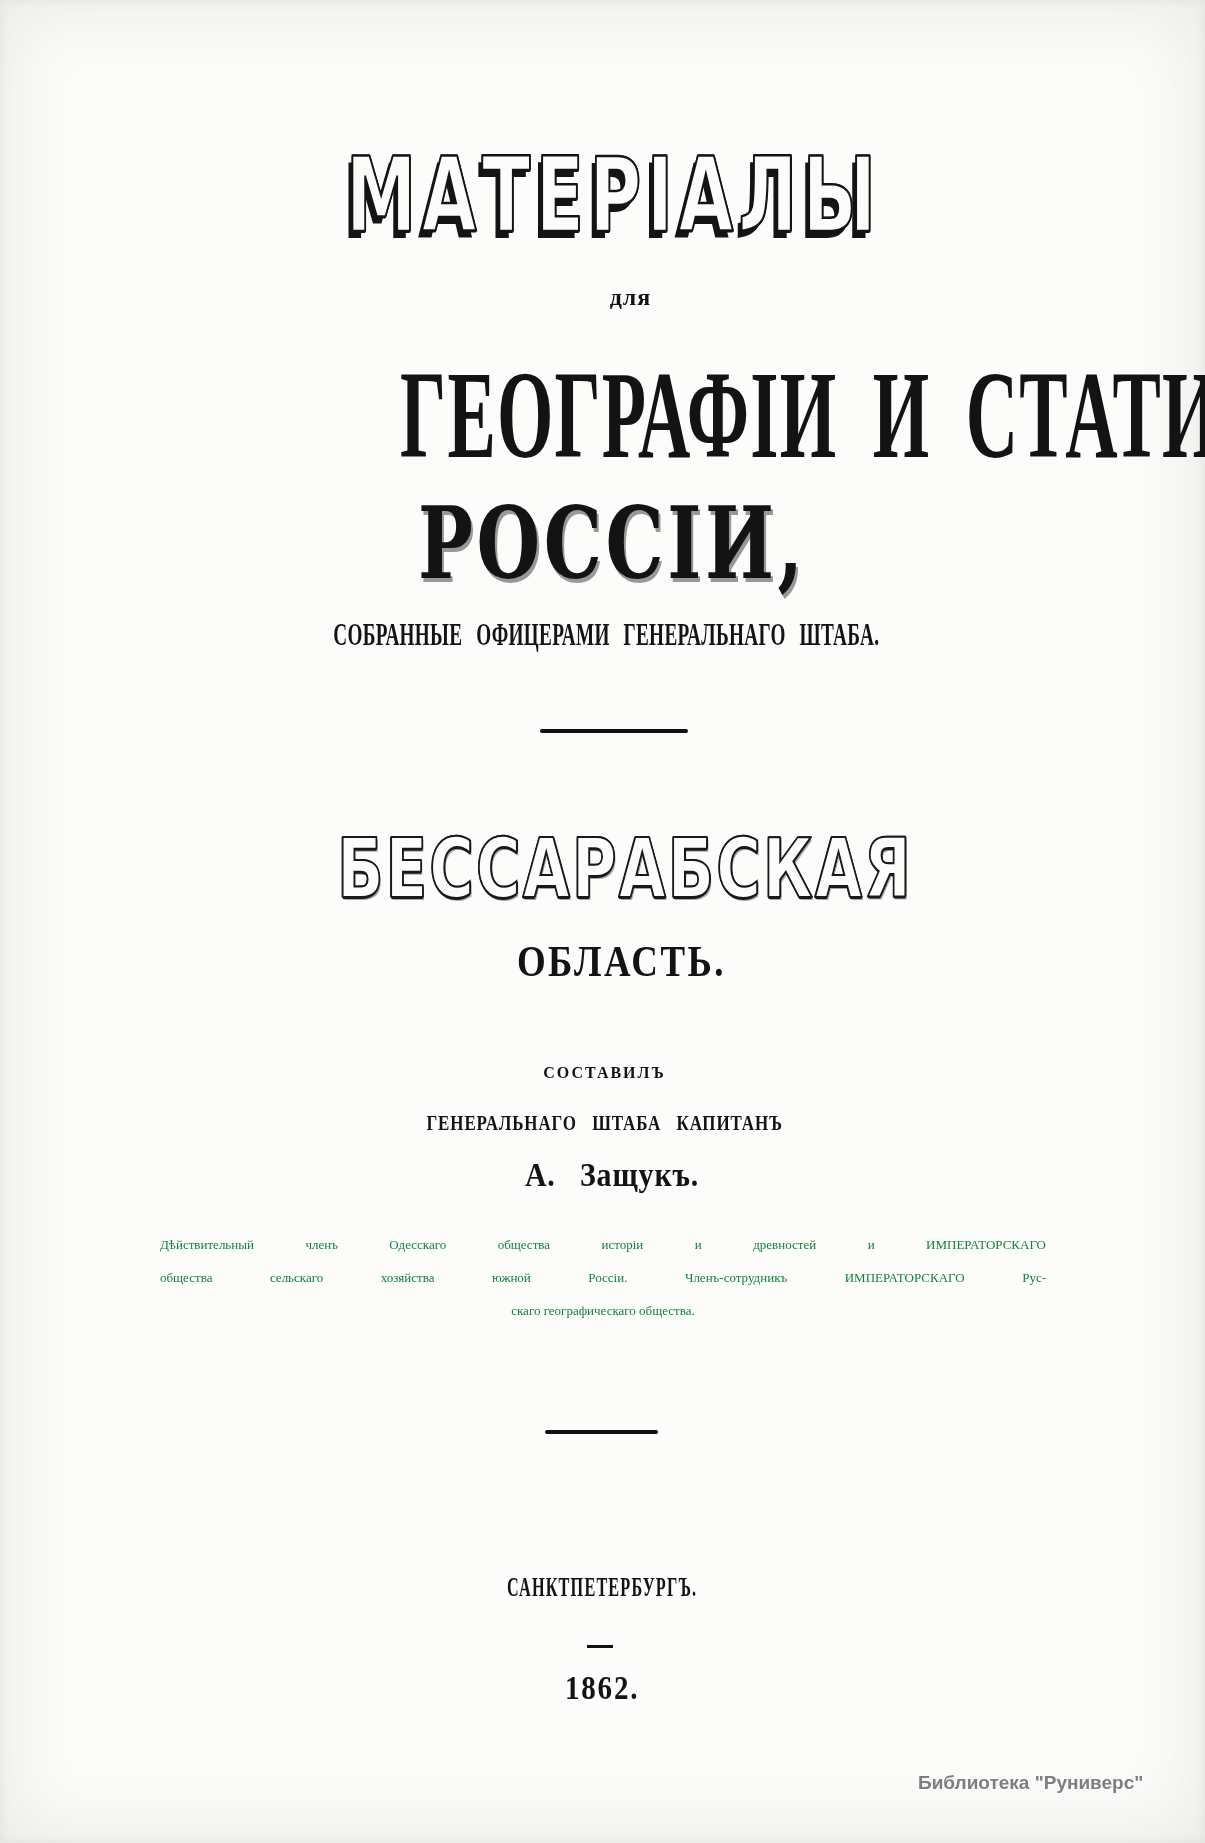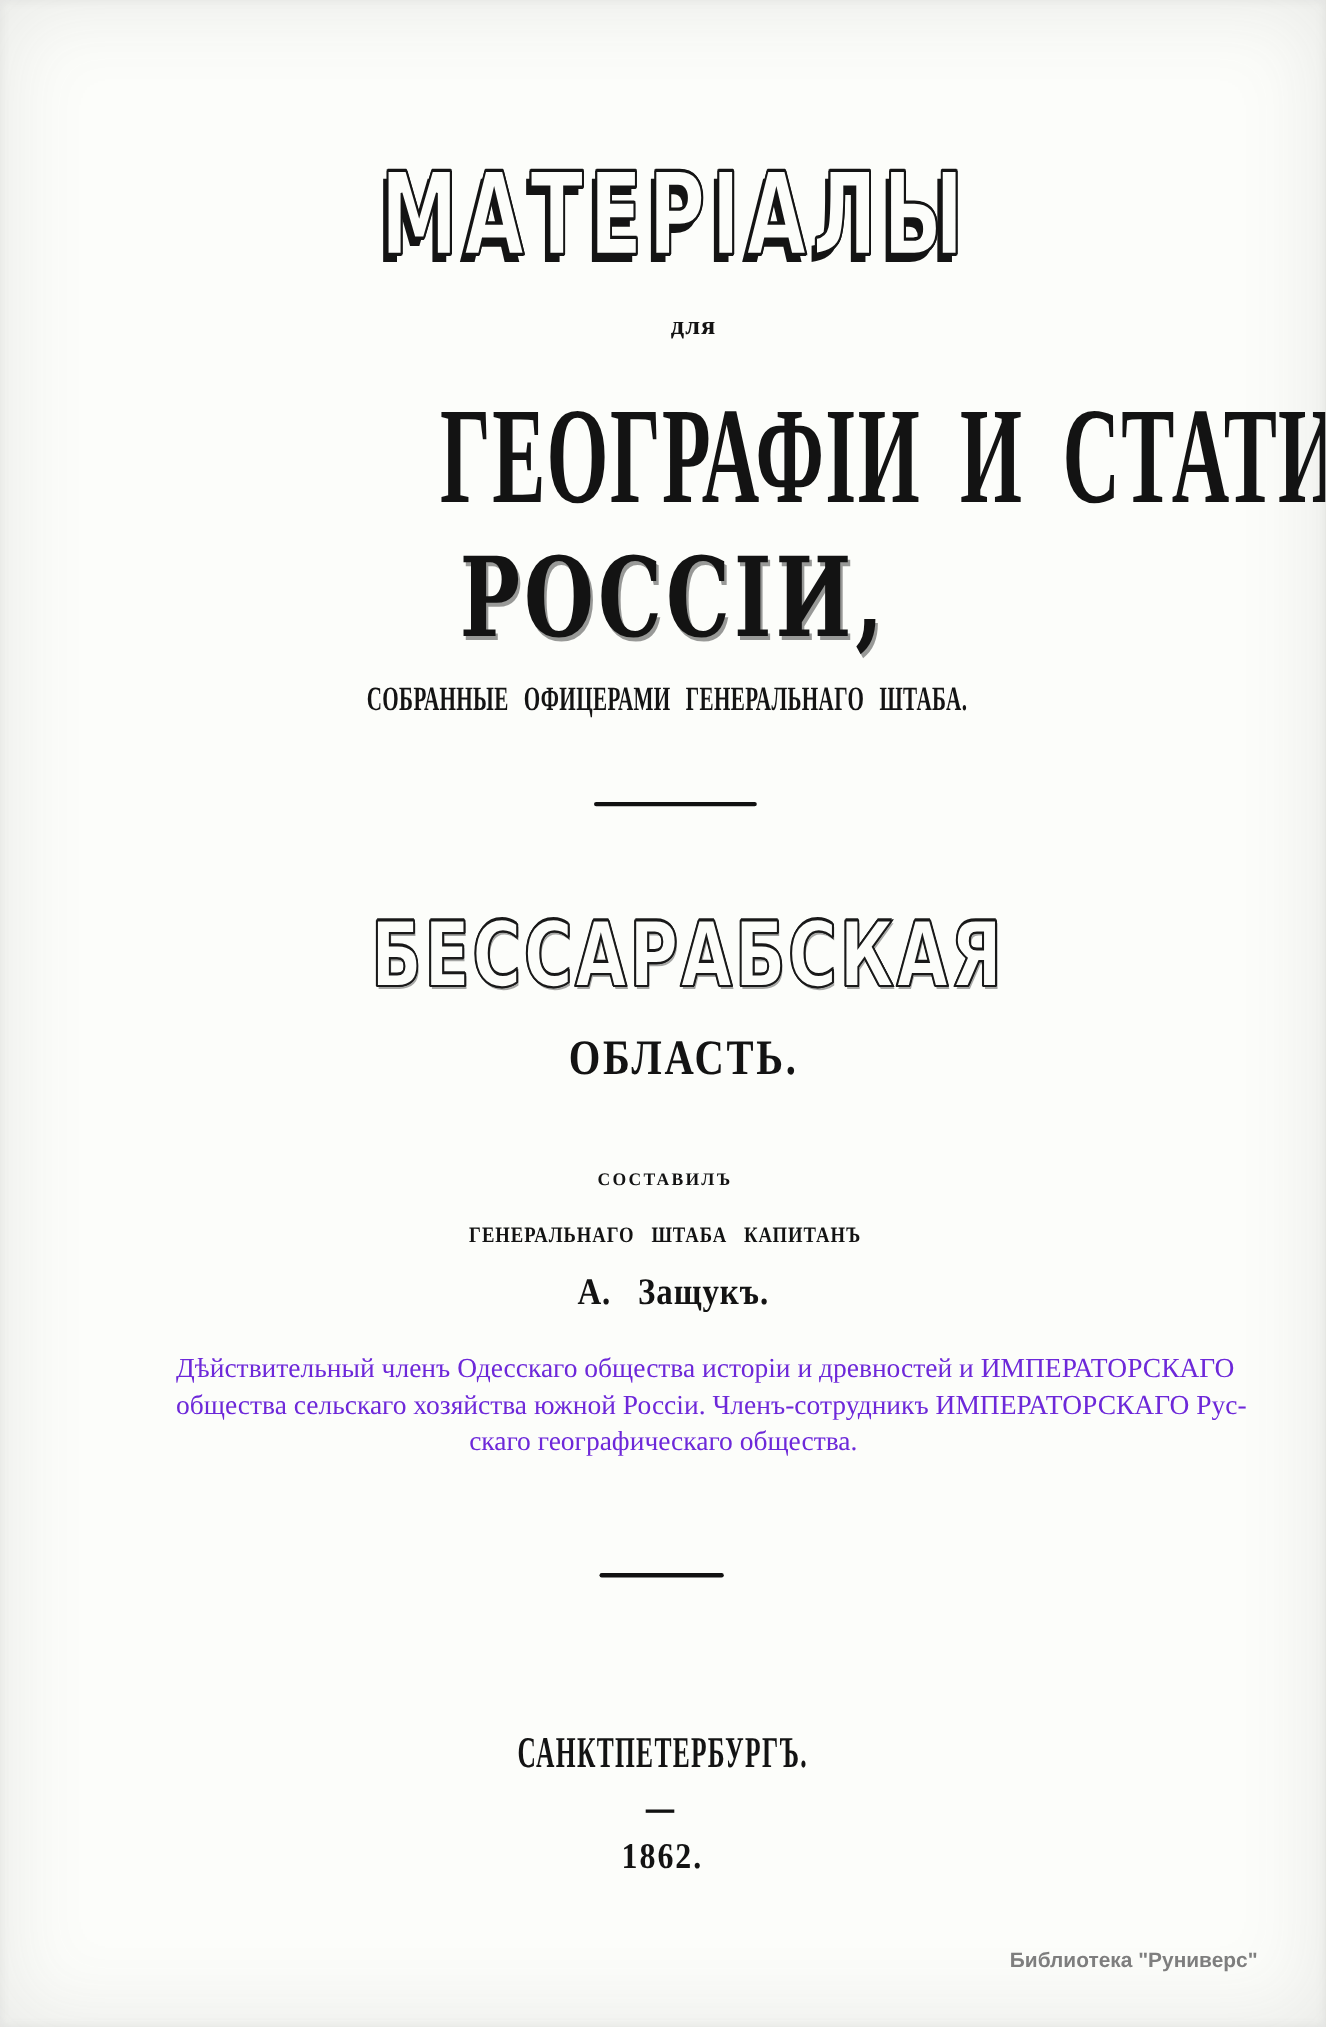--- a/index.html
+++ b/index.html
@@ -62,26 +62,26 @@
 
   .compiled{top:1050px;font-size:16px;font-weight:bold;}
   .compiled > span{transform:translateX(2px);letter-spacing:2px;margin-top:15px;}
   .rank{top:1113px;font-size:20px;font-weight:bold;}
   .rank > span{transform:translateX(2px) scaleX(0.85);word-spacing:12px;letter-spacing:1px;}
   .author{top:1158px;font-size:34px;font-weight:bold;padding-left:12px;}
   .author > span{transform:translateX(4px) scaleX(0.88);word-spacing:18px;letter-spacing:1px;}
 
   .credentials{
     position:absolute;top:1228px;left:160px;width:886px;
-    font-size:25px;line-height:33px;color:#6d28d9;
+    font-size:13px;line-height:33px;color:#15803d;
   }
   .credentials .cred-line{white-space:nowrap;text-align:justify;text-align-last:justify;}
   .credentials .cred-line.centered{text-align:center;text-align-last:center;}
 
-  .city{top:1573px;font-size:40px;font-weight:bold;}
+  .city{top:1573px;font-size:28px;font-weight:bold;}
   .city > span{transform:scaleX(0.58);letter-spacing:2px;}
   .year{top:1672px;font-size:33px;font-weight:bold;}
   .year > span{transform:scaleX(0.88);letter-spacing:2px;}
 
   .watermark{
     position:absolute;top:1772px;left:918px;
     font-family:"Liberation Sans","DejaVu Sans",sans-serif;
     font-size:19px;font-weight:bold;color:#7e7e7e;white-space:nowrap;
   }
 </style>

